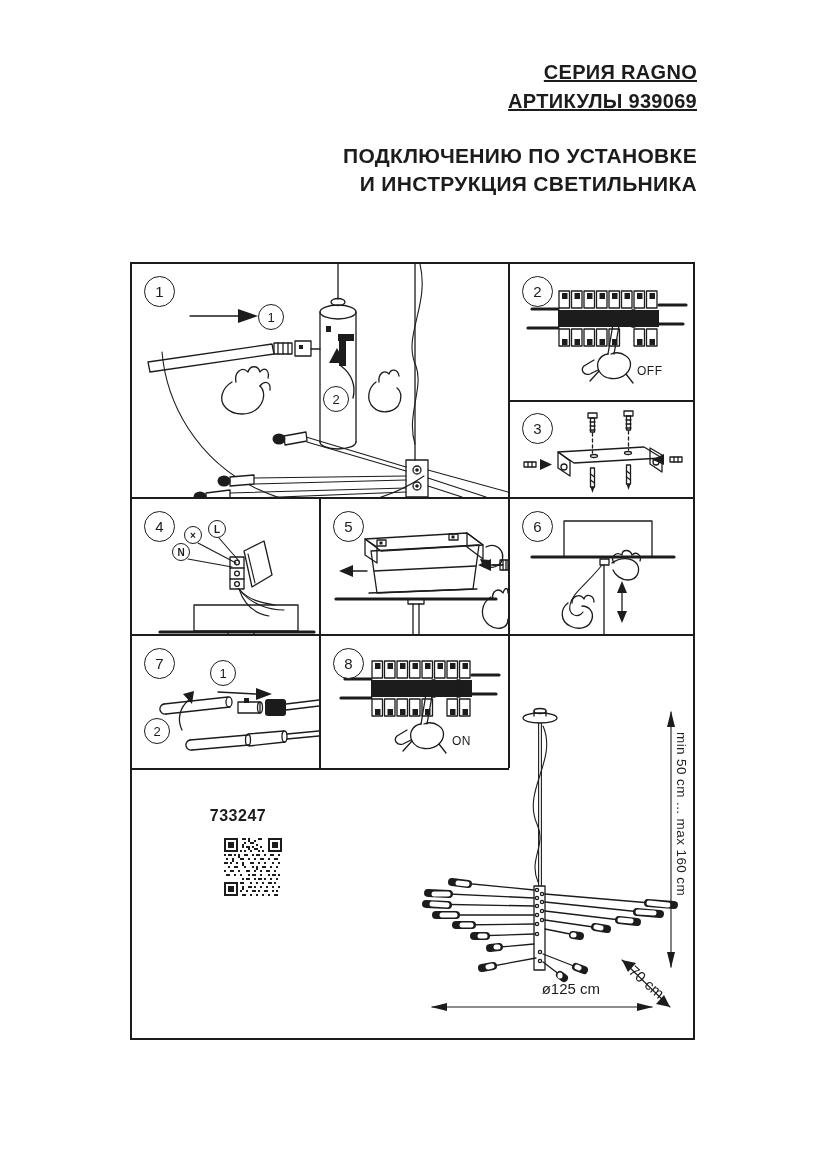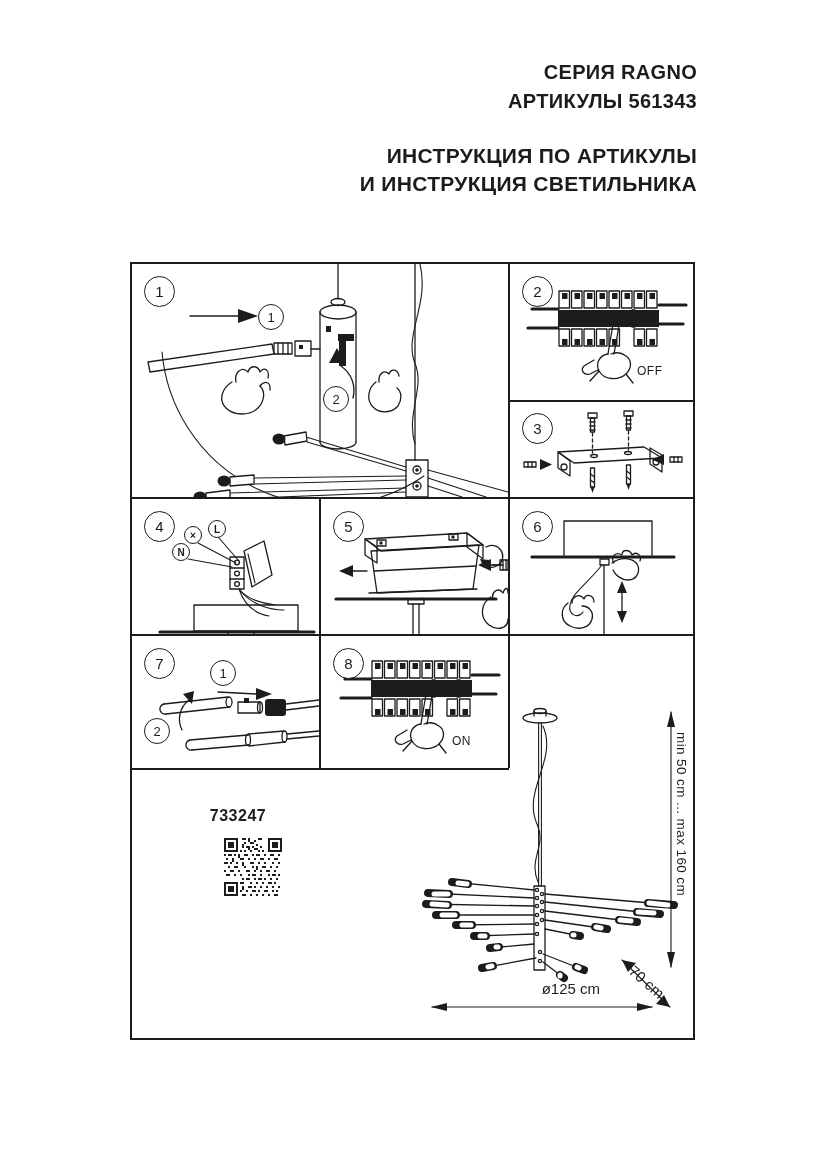--- a/index.html
+++ b/index.html
@@ -1,21 +1,21 @@
 <!DOCTYPE html>
 <html><head>
 <meta charset="utf-8">
 <style>
   html,body{margin:0;padding:0;background:#fff;}
   body{width:826px;height:1169px;position:relative;overflow:hidden;
        font-family:"Liberation Sans",sans-serif;color:#1c1c1c;}
   .abs{position:absolute;}
   
   .hdr{position:absolute;right:129px;top:58px;text-align:right;line-height:29px;}
-  .hdr .t1{font-size:20px;font-weight:bold;letter-spacing:.3px;}
+  .hdr .t1{font-size:20px;font-weight:bold;letter-spacing:.3px;text-decoration:underline;}
   .hdr .t2{font-size:21px;font-weight:bold;letter-spacing:.3px;line-height:28px;margin-top:26px;}
   
   .grid{position:absolute;left:130px;top:262px;width:565px;height:778px;
         border:2px solid #1c1c1c;box-sizing:border-box;}
   .sep{position:absolute;background:#1c1c1c;}
   .panel{position:absolute;overflow:hidden;}
   .panel svg{position:absolute;left:0;top:0;}
   
   svg.art *{stroke:#1c1c1c;stroke-width:1.3;fill:none;stroke-linecap:round;stroke-linejoin:round;}
   svg.art .f{fill:#1c1c1c;stroke:none;}
@@ -37,23 +37,23 @@
   .notes{position:absolute;font-size:17.5px;line-height:28px;}
   .dim-v{position:absolute;writing-mode:vertical-rl;font-size:13.5px;letter-spacing:.4px;white-space:nowrap;}
   .dim-h{position:absolute;font-size:15px;text-align:right;}
   .dim-d{position:absolute;font-size:15px;transform:rotate(41deg);transform-origin:left top;white-space:nowrap;}
 </style>
 </head>
 <body>
 
 <div class="hdr">
   <div class="t1">СЕРИЯ RAGNO</div>
-  <div class="t1">АРТИКУЛЫ 561343</div>
+  <div class="t1">АРТИКУЛЫ 939069</div>
   <div class="t2">
-    <div>ИНСТРУКЦИЯ ПО АРТИКУЛЫ</div>
+    <div>ПОДКЛЮЧЕНИЮ ПО УСТАНОВКЕ</div>
     <div>И ИНСТРУКЦИЯ СВЕТИЛЬНИКА</div>
   </div>
 </div>
 
 <div class="grid">
 
   <div class="sep" style="left:376px;top:0;width:1.6px;height:504px"></div>
   <div class="sep" style="left:187px;top:233px;width:1.6px;height:271px"></div>
   <div class="sep" style="left:376px;top:136px;width:185px;height:1.6px"></div>
   <div class="sep" style="left:0;top:233px;width:561px;height:1.6px"></div>

